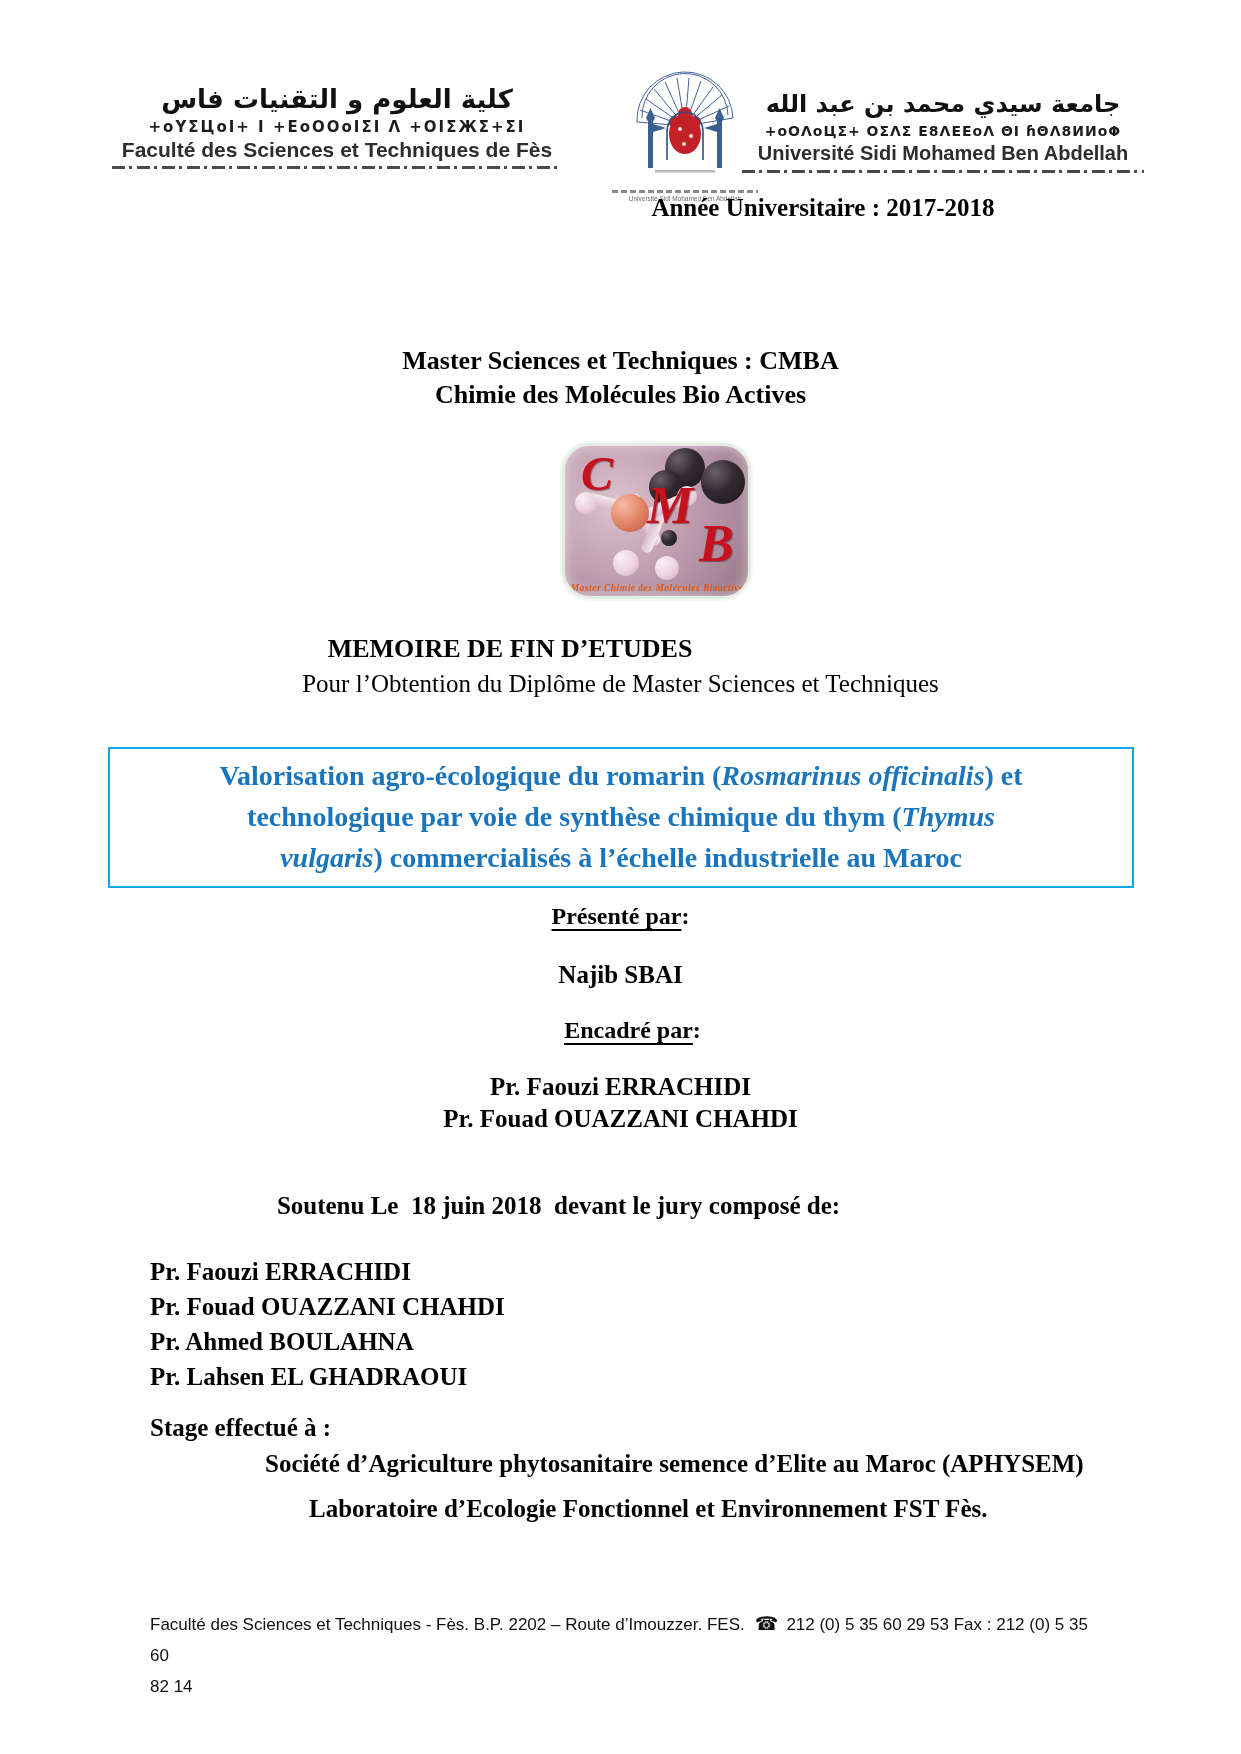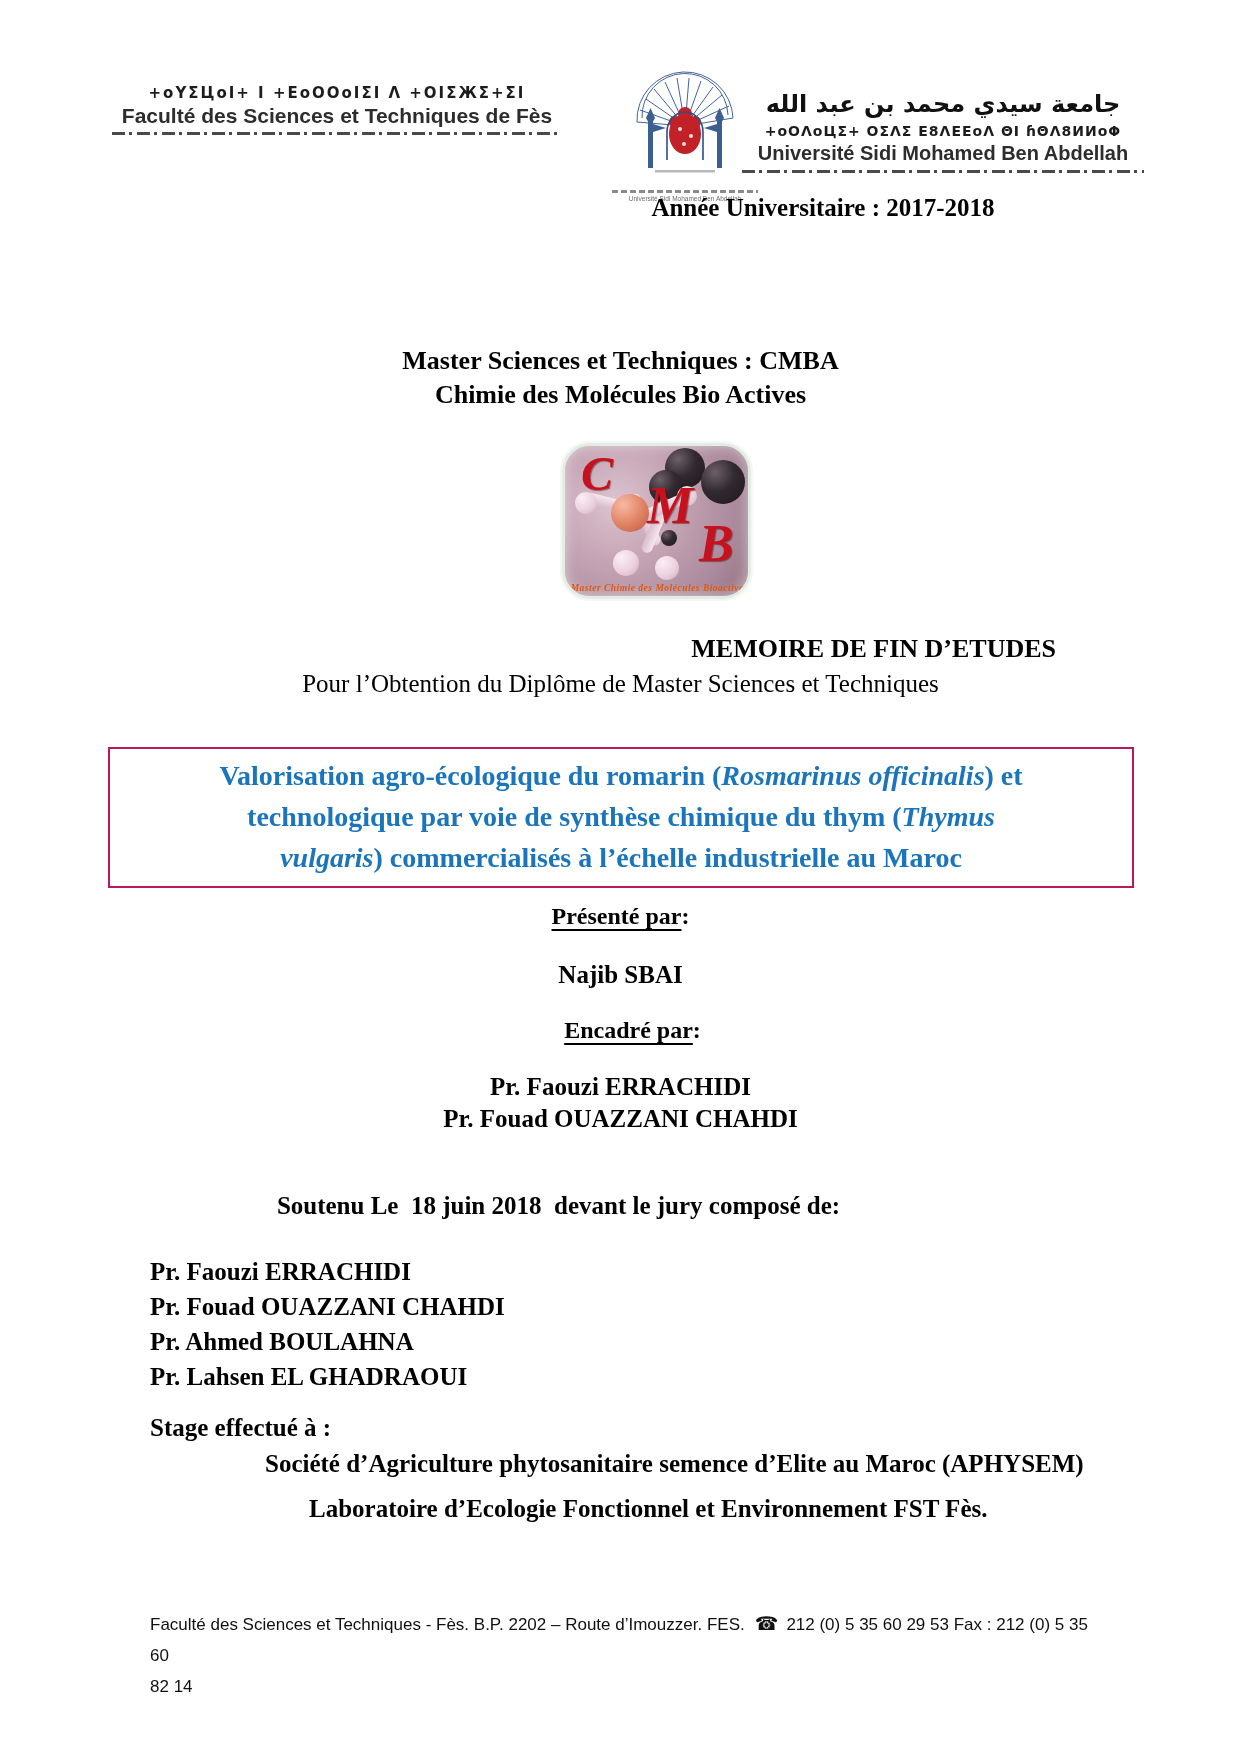--- a/index.html
+++ b/index.html
@@ -42,25 +42,25 @@
   .pinkball{background:radial-gradient(circle at 32% 28%, #fbeef4 0%, #ecd2de 55%, #cfa9ba 100%);}
   .saball{background:radial-gradient(circle at 32% 28%, #f7b9a3 0%, #e08063 55%, #b95a42 100%);}
   .bond{position:absolute;height:11px;border-radius:6px;
     background:linear-gradient(#f6e7ee,#d9bcca);}
   .cmb-letter{position:absolute;font-family:"Liberation Serif", serif;font-style:italic;font-weight:bold;
     color:#c6121f;text-shadow:1px 1px 1px rgba(60,0,0,.45);}
   .cmb-banner{position:absolute;left:0;bottom:3px;width:100%;text-align:right;
     font-style:italic;font-weight:bold;font-size:9.5px;color:#e0570f;letter-spacing:0.5px;}
 
   
-  .mem-title{position:absolute;left:0;top:634px;width:1020px;text-align:right;font-weight:bold;font-size:26px;padding-left:36px;}
+  .mem-title{position:absolute;left:0;top:634px;width:1020px;text-align:center;font-weight:bold;font-size:26px;}
   .mem-sub{position:absolute;left:0;top:670px;width:1241px;text-align:center;font-size:25px;}
 
   
-  .titlebox{position:absolute;left:108px;top:747px;width:1022px;border:2px solid #be185d;
+  .titlebox{position:absolute;left:108px;top:747px;width:1022px;border:2px solid #0ea5e9;
     padding:6px 0 8px 0;text-align:center;font-weight:bold;font-size:28px;line-height:41px;color:#1b75bc;}
   .titlebox i{font-style:italic;}
 
   
   .cline{position:absolute;left:0;width:1241px;text-align:center;font-weight:bold;font-size:24px;}
   .ul{text-decoration:underline;text-underline-offset:5px;text-decoration-thickness:2px;}
   .name-line{font-size:25px;}
   .soutenu{position:absolute;left:-62px;top:1192px;width:1241px;text-align:center;
     font-weight:bold;font-size:25px;white-space:pre;}
 
@@ -74,20 +74,21 @@
   .footer{position:absolute;left:150px;top:1608px;width:960px;
     font-family:"Liberation Sans", sans-serif;font-size:17px;color:#101010;line-height:31px;}
   .phone{font-size:19px;margin:0 8px 0 10px;}
 </style>
 </head>
 <body>
 
 <div class="page">
 
   <div class="hblock h-left">
+    <div class="ar">كلية العلوم و التقنيات فاس</div>
     <div class="tif">+oYΣЦoI+ I +ΕoOOoIΣI Λ +OIΣЖΣ+ΣI</div>
     <div class="frh">Faculté des Sciences et Techniques de Fès</div>
     <div class="dashline"></div>
   </div>
 
   <svg class="emblem" viewBox="0 0 100 126">
     <g stroke="#44639b" stroke-width="1" fill="none">
       <line x1="50" y1="62" x2="2" y2="58"></line>
       <line x1="50" y1="62" x2="5" y2="46"></line>
       <line x1="50" y1="62" x2="11" y2="35"></line>

